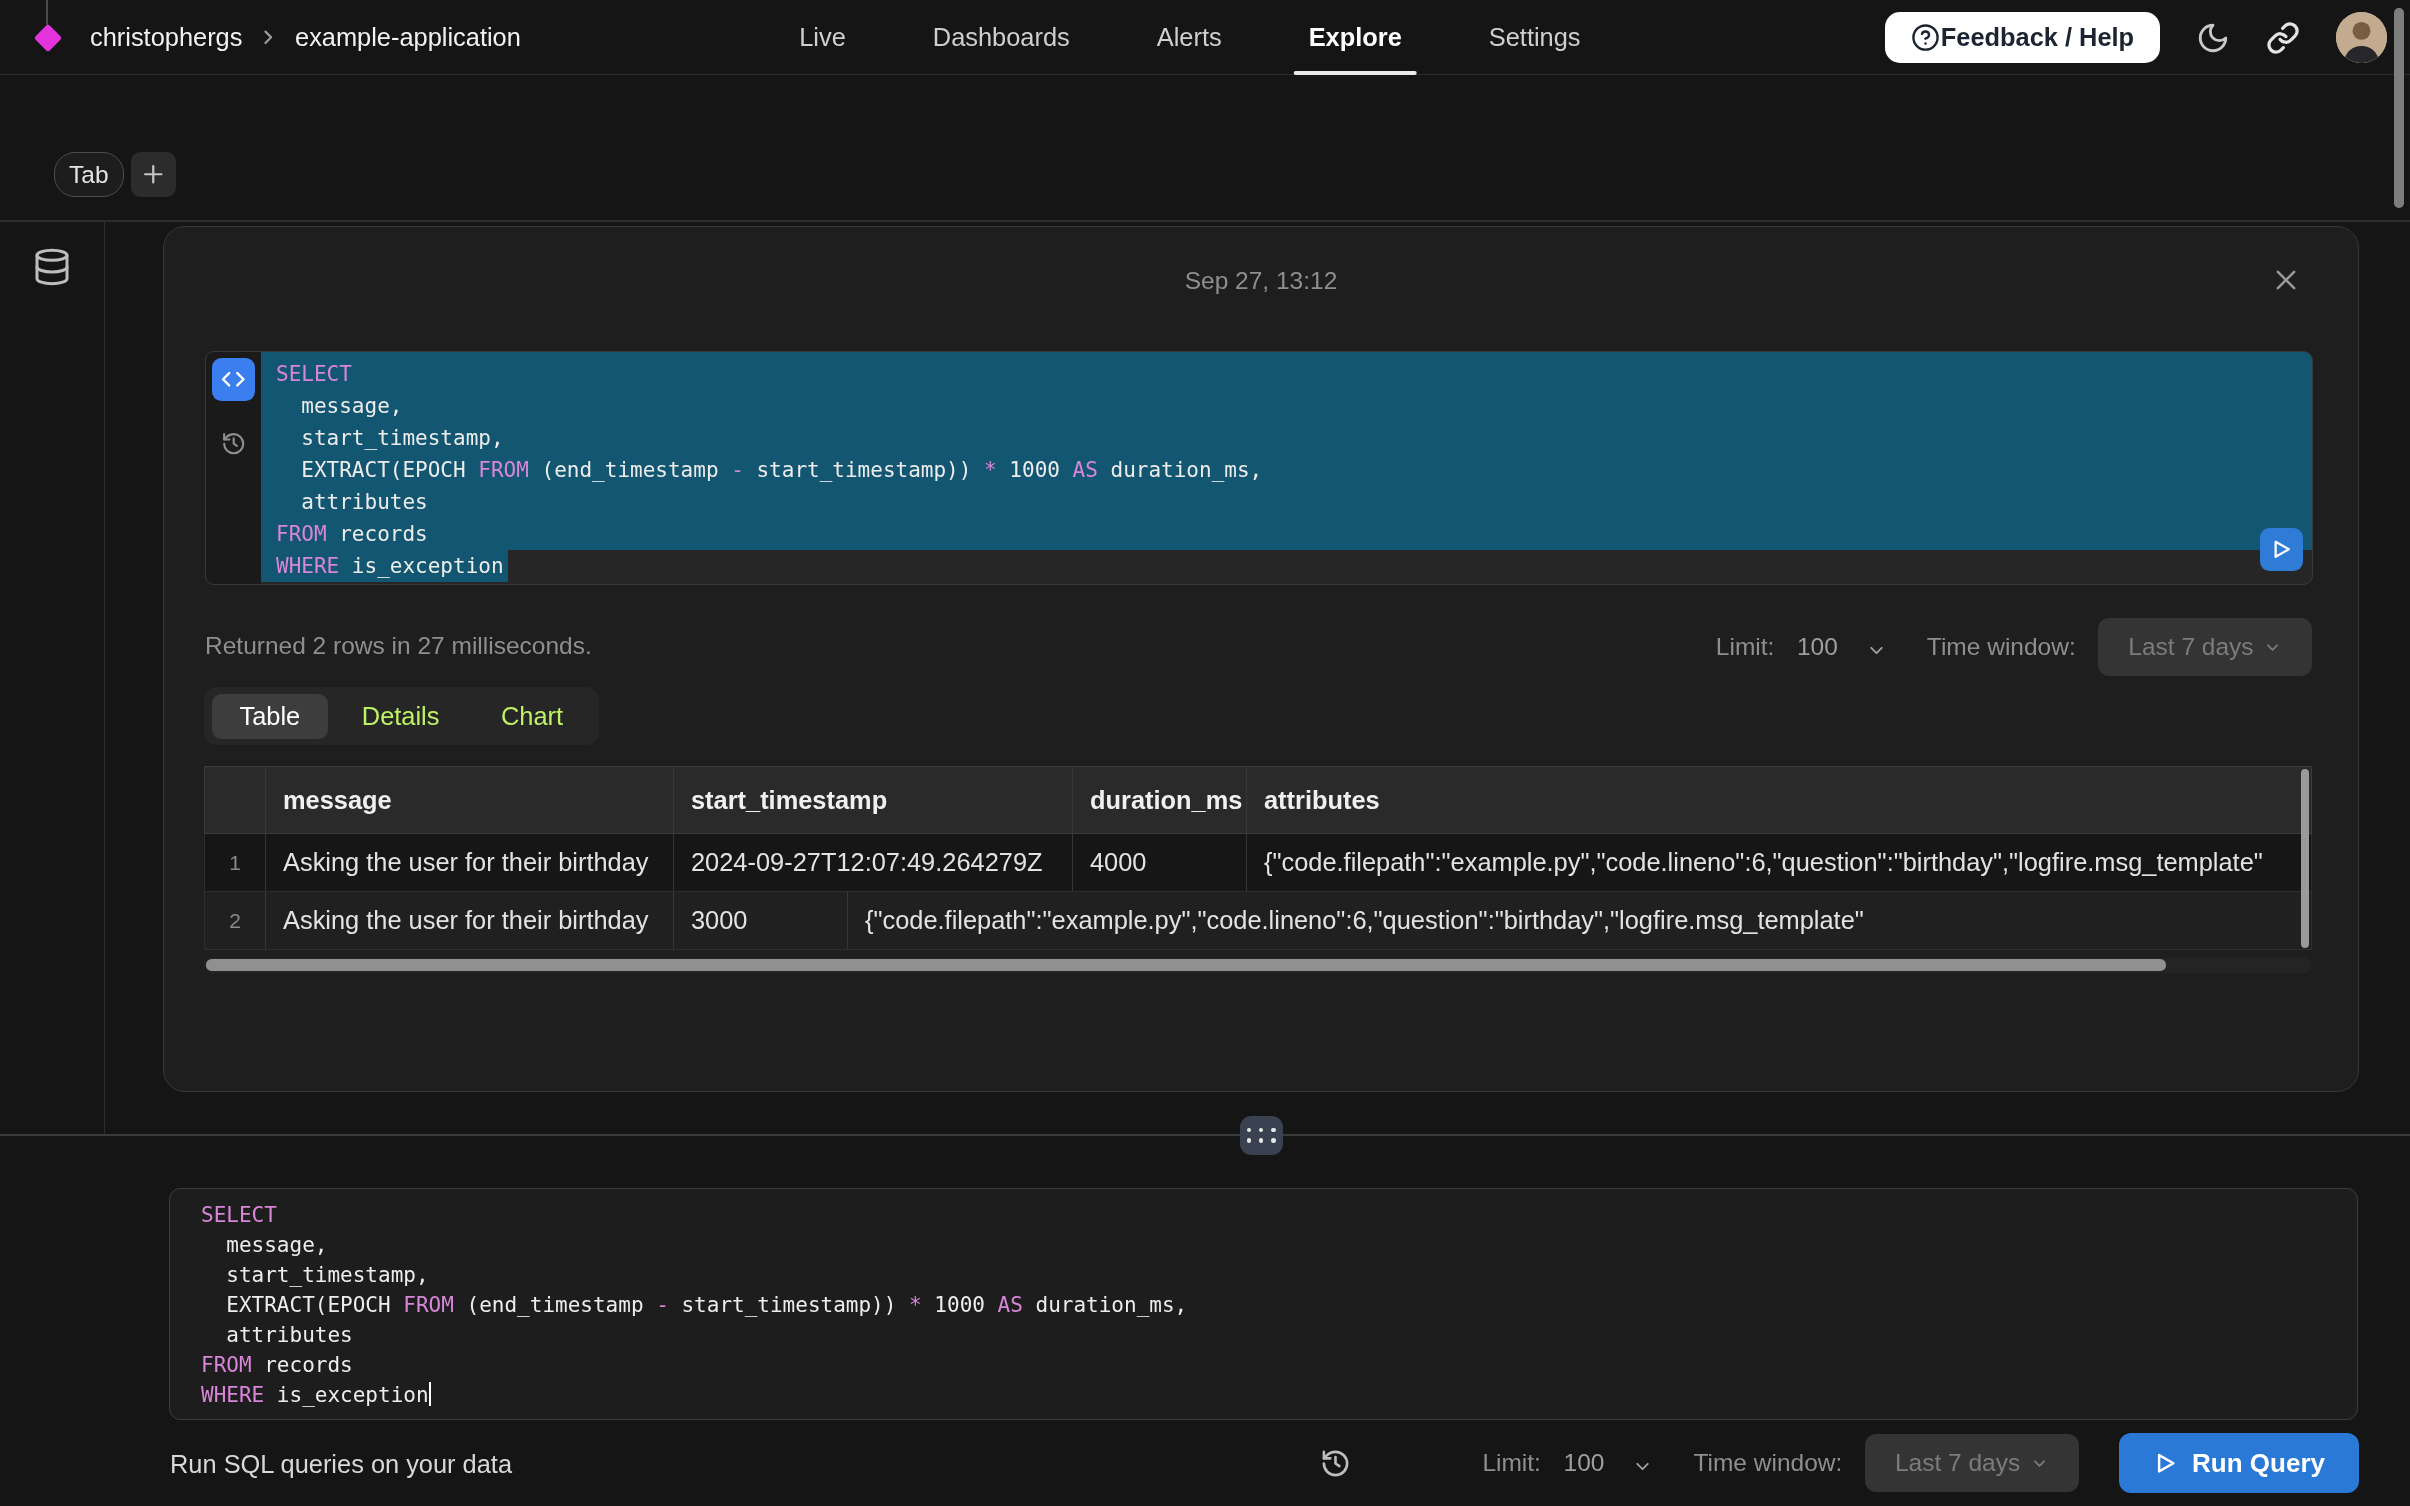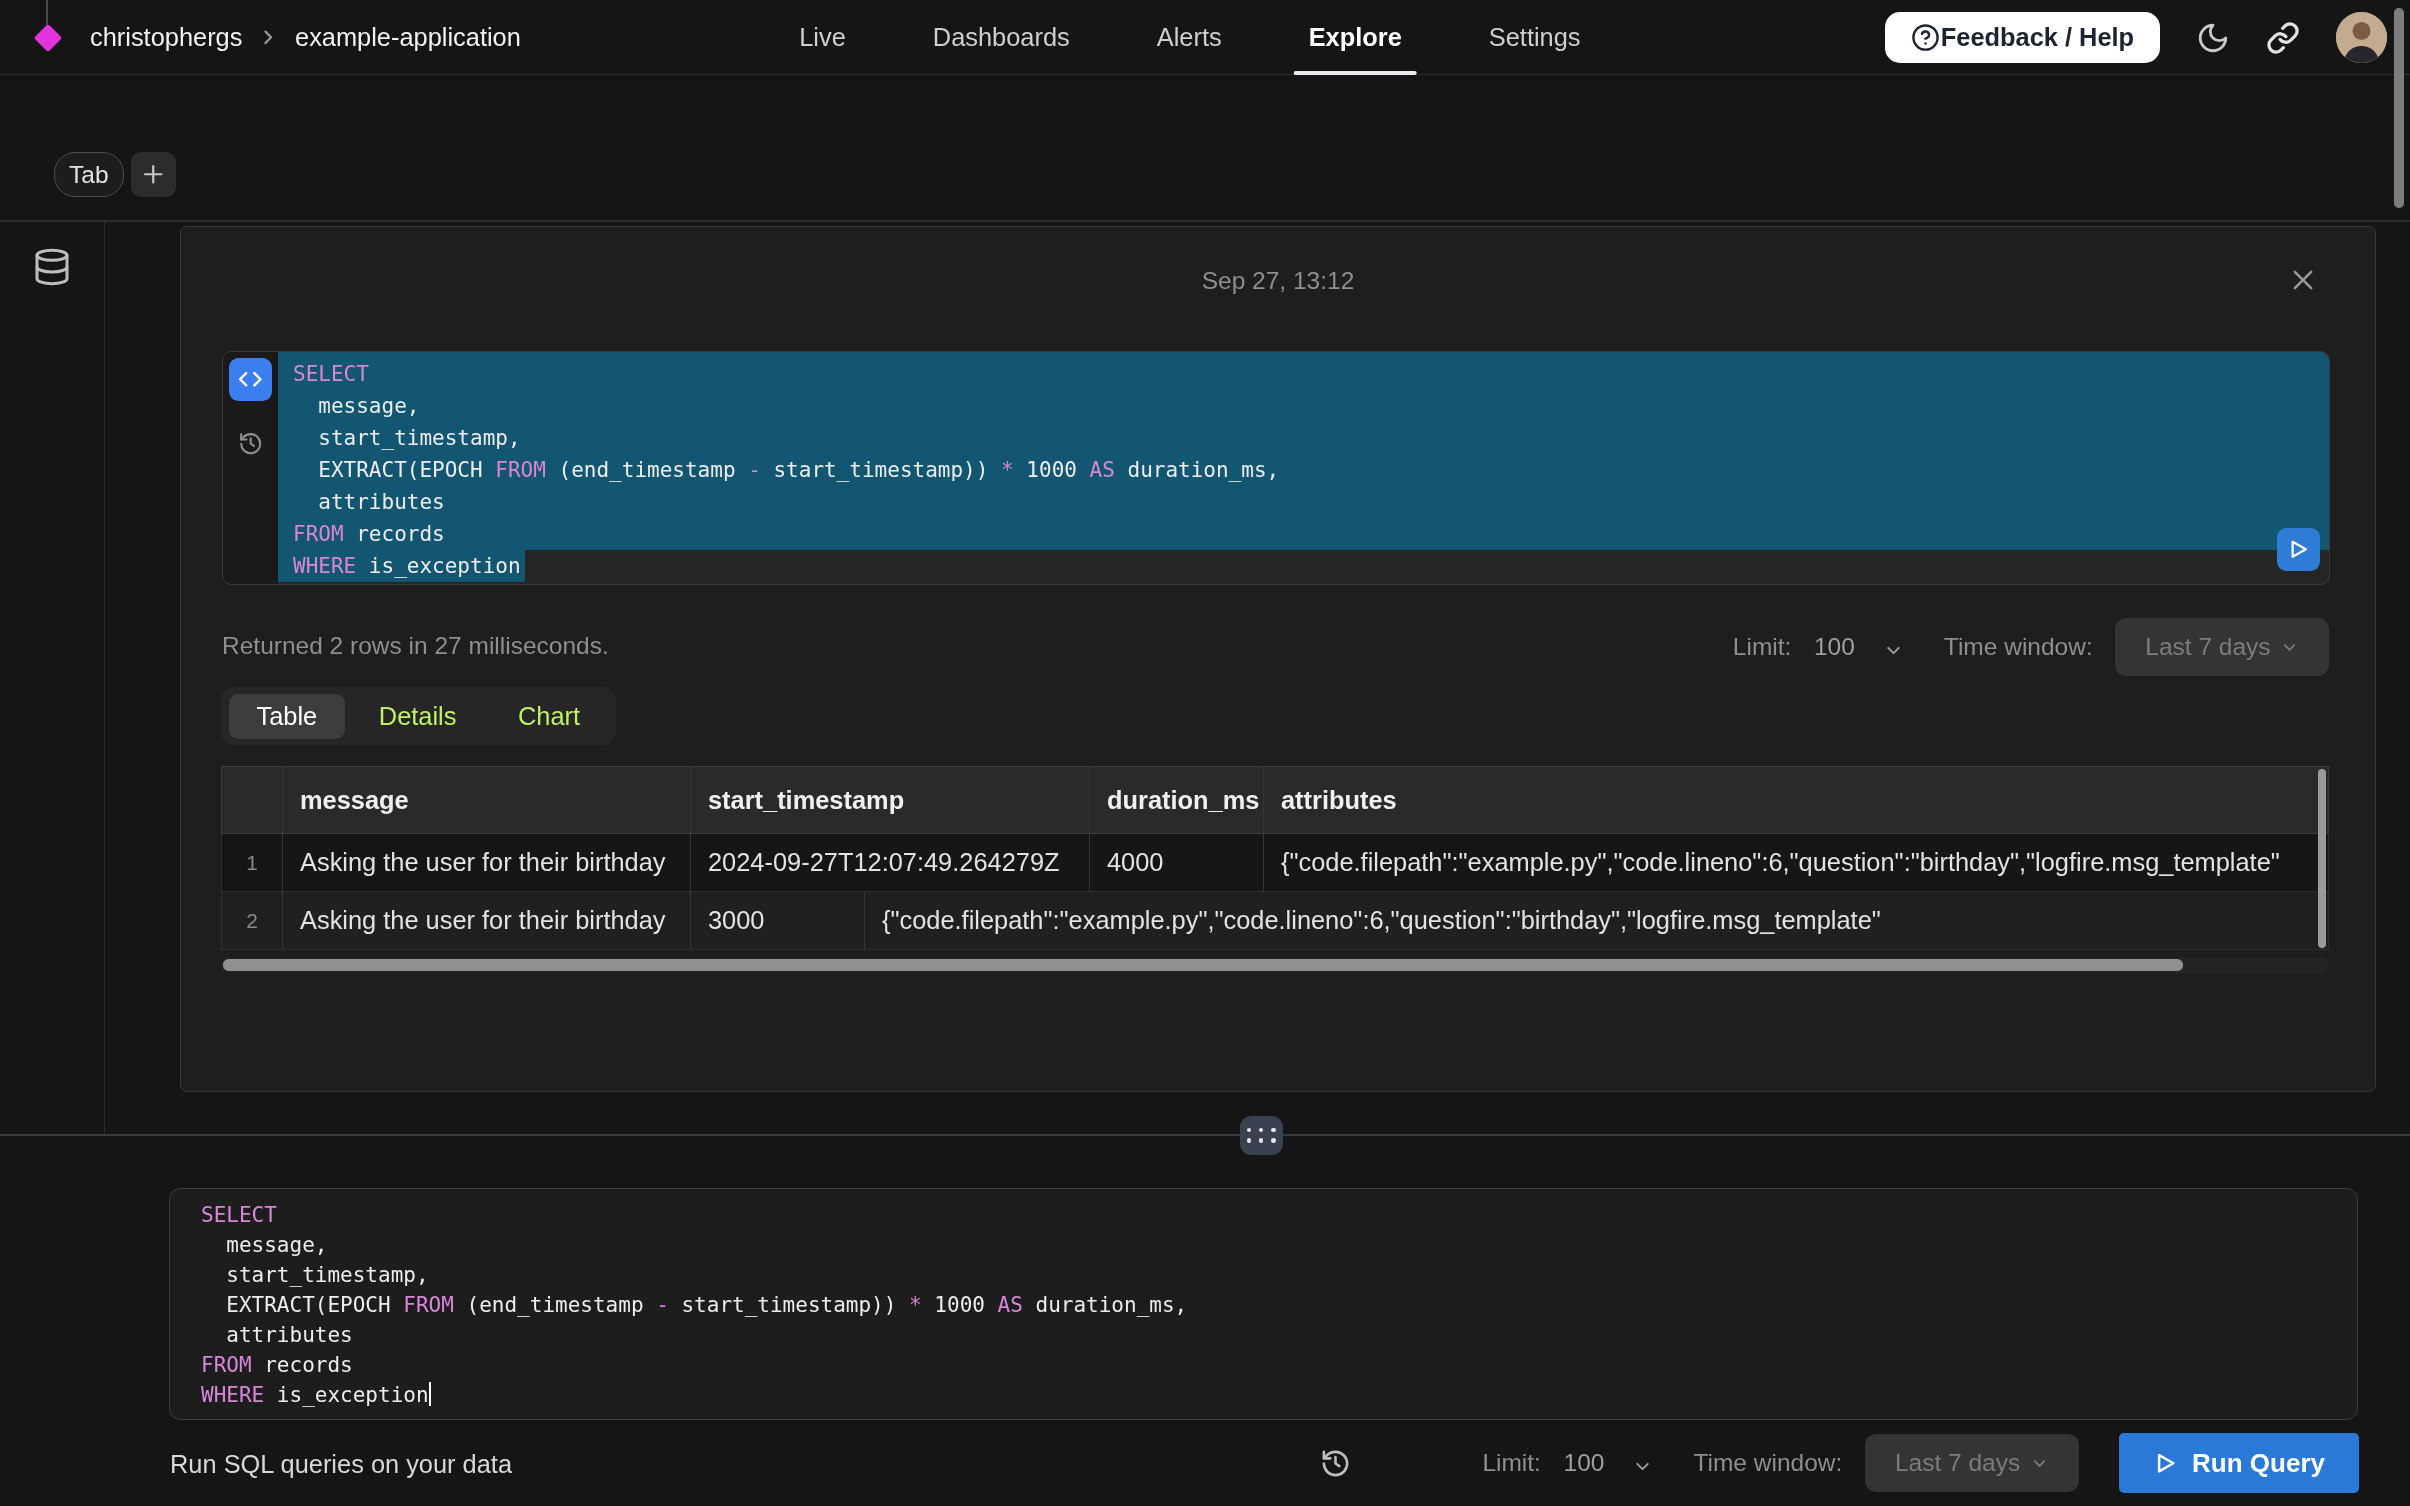--- a/index.html
+++ b/index.html
@@ -31,21 +31,21 @@
   
   .tab-chip{position:absolute;left:54px;top:152px;height:45px;padding:0 14px;border:1.9px solid #4d4d4d;border-radius:21px;background:#1d1d1d;color:#e3e3e3;font-size:24.5px;display:flex;align-items:center}
   .add-chip{position:absolute;left:131px;top:152px;width:45px;height:45px;background:#2c2c2c;border-radius:9.4px;display:flex;align-items:center;justify-content:center;color:#c5c5c5}
   .page-divider{position:absolute;top:220px;left:0;right:0;height:1.9px;background:#2c2c2c}
 
   
   .sidebar{position:absolute;left:0;top:222px;width:105px;bottom:373px;border-right:1.9px solid #2c2c2c}
   .sidebar .db{margin:24.5px auto 0;width:40px;color:#bdbdbd}
 
   
-  .card{position:absolute;left:180px;top:226px;width:2196px;height:866px;background:var(--card-bg);border:1.9px solid var(--border);border-radius:7px}
+  .card{position:absolute;left:163px;top:226px;width:2196px;height:866px;background:var(--card-bg);border:1.9px solid var(--border);border-radius:22px}
   .card-time{position:absolute;top:40px;left:0;right:0;text-align:center;font-size:24.5px;color:#8f8f8f}
   .card-close{position:absolute;top:36px;right:55px;width:34px;height:34px;color:#9a9a9a;display:flex;align-items:center;justify-content:center}
 
   .codebox{position:absolute;left:41px;top:124px;width:2108px;height:234px;background:var(--code-bg);border:0.9px solid #3a3a3a;border-radius:9.4px;display:flex;overflow:hidden}
   .gutter{flex:none;width:55px;background:var(--gutter-bg);position:relative}
   .code-btn{position:absolute;left:5.6px;top:5.6px;width:43px;height:43px;border-radius:9.4px;background:var(--button-blue);display:flex;align-items:center;justify-content:center;color:#fff}
   .gutter-history{position:absolute;left:15px;top:79px;color:#8f8f8f}
   .codearea{flex:1;position:relative;font-family:"DejaVu Sans Mono",monospace;font-size:21px;line-height:32px;color:#ededed}
   .sel-wrap{background:var(--selection);padding-top:5.6px}
   .cline{padding-left:15px;height:32px;white-space:pre}
@@ -89,21 +89,21 @@
   
   .editor{position:absolute;left:169px;top:1188px;width:2189px;height:232px;background:#1d1d1d;border:1.9px solid #3e3e3e;border-radius:11.3px;font-family:"DejaVu Sans Mono",monospace;font-size:21px;line-height:30px;color:#ededed;padding:11.3px 0 0 31px}
   .eline{height:30px;white-space:pre}
   .caret{display:inline-block;width:2.8px;height:24.5px;background:#fff;vertical-align:-3.8px}
   .editor-scroll{position:absolute;right:7.5px;top:7.5px;width:9.4px;height:200px;background:#7d7d7d;border-radius:4.7px}
 
   
   .hint{position:absolute;left:170px;top:1450px;font-size:25.4px;color:#d8d8d8}
   .history2{position:absolute;left:1320px;top:1448px;color:#bdbdbd}
   .bb-controls{position:absolute;right:52px;top:1433px;height:60px;display:flex;align-items:center;gap:40px}
-  .run-btn{height:60px;background:#2a79d7;border-radius:5px;display:flex;align-items:center;gap:15px;padding:0 34px;color:#fff;font-size:26px;font-weight:600}
+  .run-btn{height:60px;background:#2a79d7;border-radius:12px;display:flex;align-items:center;gap:15px;padding:0 34px;color:#fff;font-size:26px;font-weight:600}
 </style>
 </head>
 <body>
 
 <div class="topbar">
   <div class="logo-tick"></div>
   <div class="logo"></div>
   <div class="crumbs">
     <span class="crumb">christophergs</span>
     <span class="crumb-sep">

